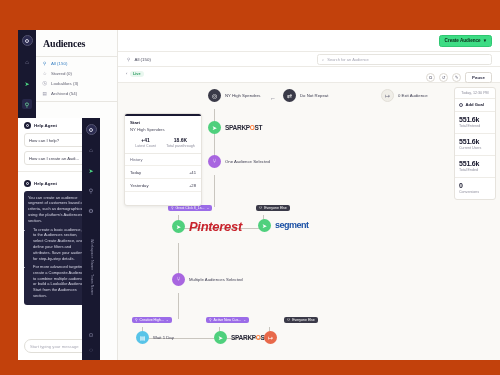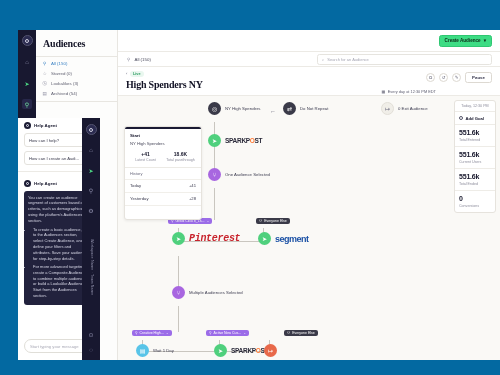--- a/index.html
+++ b/index.html
@@ -1,19 +1,19 @@
 <!DOCTYPE html>
 <html><head>
 <meta charset="utf-8">
 <style>
   * { box-sizing: border-box; margin: 0; padding: 0; }
   html, body { width: 500px; height: 375px; overflow: hidden; background: #ffffff; }
   body { font-family: "Liberation Sans", sans-serif; font-size: 5px; color: #1e1e2d; }
 
-  .screen { position: relative; width: 500px; height: 375px; background: #0369a1; }
+  .screen { position: relative; width: 500px; height: 375px; background: #c2410c; }
 
   
   .app { position: absolute; left: 18px; top: 30px; width: 482px; height: 330px;
          background: #ffffff; display: flex; }
 
   
   .rail { width: 18px; background: #181830; display: flex; flex-direction: column;
           align-items: center; padding-top: 5px; gap: 11px; }
   .rail-logo { width: 11px; height: 11px; border-radius: 50%; background: #2b2b50;
                border: 0.7px solid #53536f; display: flex; align-items: center; justify-content: center; }
@@ -105,21 +105,21 @@
   .nd-label { font-size: 4.3px; color: #3c3c50; white-space: nowrap; }
   .nd-dark { background: #3a3a48; }
   .nd-pale { background: #f0eee8; color: #6d6d80; border: 0.7px solid #e2dfd8; }
   .nd-green { background: #4fd07d; }
   .nd-purple { background: #a866e0; }
   .nd-blue { background: #58c4e8; }
   .nd-red { background: #e8694a; }
 
   .logo-sp { font-size: 6.5px; font-weight: 800; letter-spacing: -0.3px; color: #2b2b3a; }
   .logo-sp .o { color: #ff7a33; }
-  .logo-pin { font-family: Liberation Mono, monospace; font-size: 10px; font-weight: 700;
+  .logo-pin { font-family: Liberation Sans, sans-serif; font-size: 13px; font-weight: 700;
               font-style: italic; color: #c8232c; letter-spacing: -0.3px; }
   .logo-fb { font-size: 9px; font-weight: 800; color: #1b51a5; letter-spacing: -0.5px; }
 
   .chip { position: absolute; border-radius: 2px; padding: 1px 3px; font-size: 3.5px;
           display: flex; align-items: center; gap: 2px; white-space: nowrap; }
   .chip-purple { background: #9b6ce8; color: #fff; }
   .chip-dark { background: #3a3a48; color: #fff; }
 
   .ln { position: absolute; background: #c9c6bf; }
   .lnv { width: 0.7px; }
@@ -219,21 +219,20 @@
           <span>⌕</span>
           <span>Search for an Audience</span>
         </div>
       </div>
 
       <div class="header">
         <div class="crumb">
           <span>‹</span>
           <span class="pill-live">Live</span>
         </div>
-        <div class="page-title">High Spenders NY</div>
         <div class="hdr-right">
           <div class="circ-btn">⧉</div>
           <div class="circ-btn">↺</div>
           <div class="circ-btn">✎</div>
           <div class="btn-pause">Pause</div>
         </div>
         <div class="sched">
           <span>▦</span>
           <span>Every day at 12:30 PM EDT</span>
         </div>

